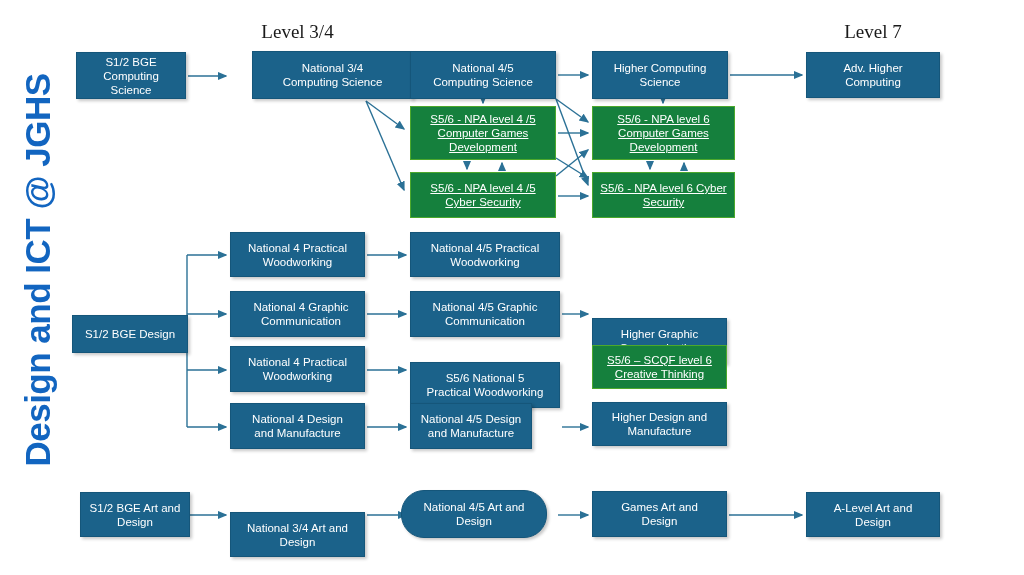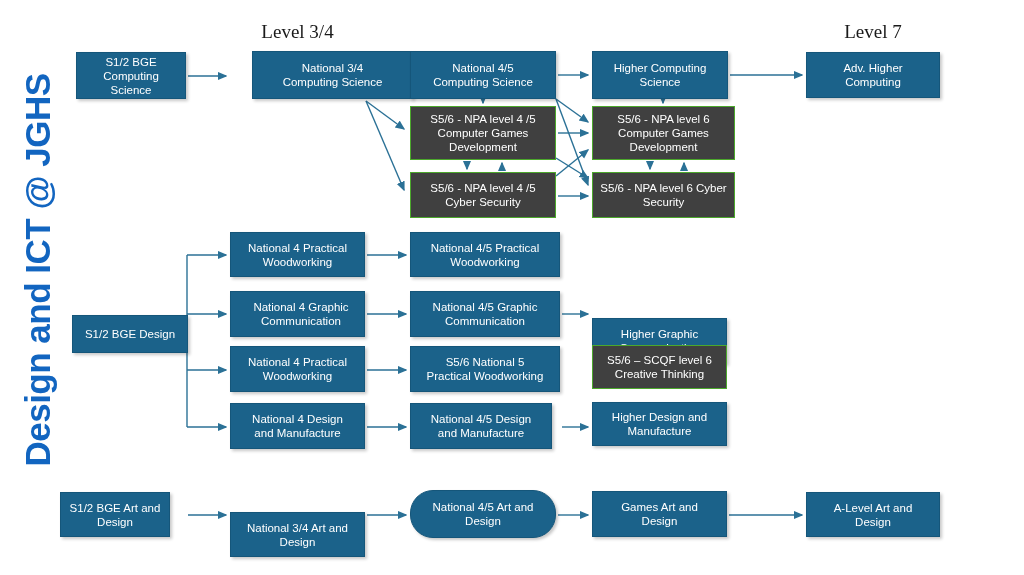--- a/index.html
+++ b/index.html
@@ -47,21 +47,21 @@
     justify-content:center;
     text-align:center;
     color:#ffffff;
     font-size:11.5px;
     line-height:14px;
     padding:2px 5px;
     font-family:"Liberation Sans","DejaVu Sans",sans-serif;
     white-space:pre-line;
   }
   .node.blue{ background:#1b628a; border:1px solid #15567a; }
-  .node.green{ background:#404040; border:1px solid #4ca82c; }
+  .node.green{ background:#15803d; border:1px solid #4ca82c;text-decoration:underline; }
   .node.shadow{ box-shadow:2px 2px 3px rgba(0,0,0,0.22); }
 
   svg.arrows{position:absolute;left:0;top:0;width:1024px;height:575px;pointer-events:none;}
 </style>
 </head>
 <body>
 
 <div id="canvas">
 
   <div class="vtitle">Design and ICT @ JGHS</div>
@@ -160,36 +160,36 @@
 
   <div class="node blue shadow" style="left:230px;top:291px;width:135px;height:46px;padding-left:12px;">National 4 Graphic
 Communication</div>
   <div class="node blue shadow" style="left:410px;top:291px;width:150px;height:46px;">National 4/5 Graphic
 Communication</div>
   <div class="node blue shadow" style="left:592px;top:291px;width:135px;height:46px;margin-top:27px;">Higher Graphic
 Communication</div>
 
   <div class="node blue shadow" style="left:230px;top:346px;width:135px;height:46px;">National 4 Practical
 Woodworking</div>
-  <div class="node blue shadow" style="left:410px;top:346px;width:150px;height:46px;">S5/6 National 5
+  <div class="node blue shadow" style="left:410px;top:362px;width:150px;height:46px;">S5/6 National 5
 Practical Woodworking</div>
   <div class="node green" style="left:592px;top:345px;width:135px;height:44px;">S5/6 – SCQF level 6
 Creative Thinking</div>
 
   <div class="node blue shadow" style="left:230px;top:403px;width:135px;height:46px;">National 4 Design
 and Manufacture</div>
-  <div class="node blue shadow" style="left:410px;top:403px;width:142px;height:46px;">National 4/5 Design
+  <div class="node blue shadow" style="left:410px;top:403px;width:122px;height:46px;">National 4/5 Design
 and Manufacture</div>
   <div class="node blue shadow" style="left:592px;top:402px;width:135px;height:44px;">Higher Design and
 Manufacture</div>
 
-  <div class="node blue shadow" style="left:60px;top:492px;width:110px;height:45px;">S1/2 BGE Art and
+  <div class="node blue shadow" style="left:80px;top:492px;width:110px;height:45px;">S1/2 BGE Art and
 Design</div>
   <div class="node blue shadow" style="left:230px;top:464px;width:135px;height:45px;margin-top:48px;">National 3/4 Art and
 Design</div>
-  <div class="node blue shadow" style="left:410px;top:490px;width:146px;height:48px;border-radius:23px;">National 4/5 Art and
+  <div class="node blue shadow" style="left:401px;top:490px;width:146px;height:48px;border-radius:23px;">National 4/5 Art and
 Design</div>
   <div class="node blue shadow" style="left:592px;top:491px;width:135px;height:46px;">Games Art and
 Design</div>
   <div class="node blue shadow" style="left:806px;top:492px;width:134px;height:45px;">A-Level Art and
 Design</div>
 
 </div>
 
 </body></html>

